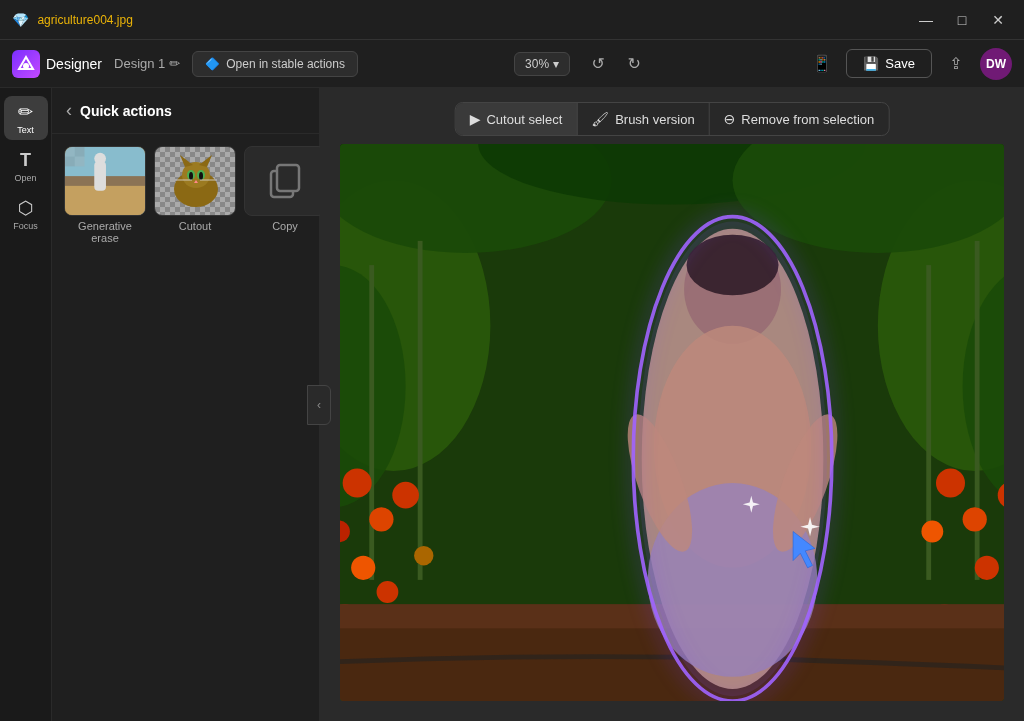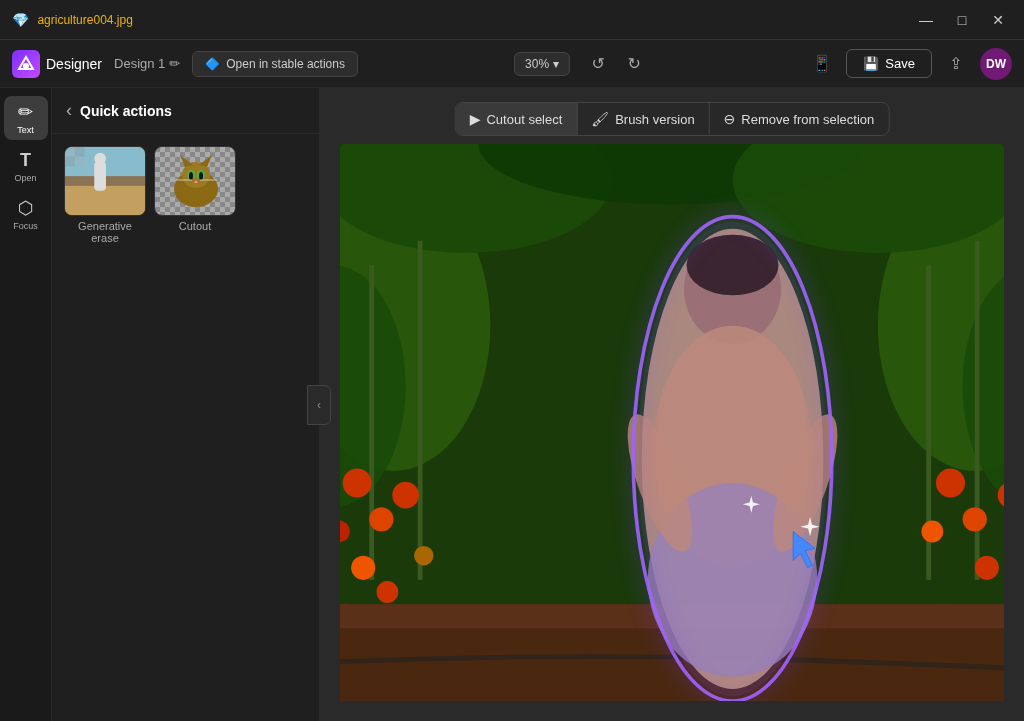--- a/index.html
+++ b/index.html
@@ -524,20 +524,29 @@
               <polygon points="41,33 39,36 43,36" fill="#ff8888"></polygon>
 
               <line x1="20" y1="33" x2="37" y2="33" stroke="#ddd" stroke-width="0.8"></line>
               <line x1="45" y1="33" x2="62" y2="33" stroke="#ddd" stroke-width="0.8"></line>
             </svg>
           </div>
         </div>
         <span class="grid-item-label">Cutout</span>
       </div>
 
+      <div class="grid-item">
+        <div class="grid-thumbnail" style="background:#2a2a2a;border-radius:8px;display:flex;align-items:center;justify-content:center;">
+          <svg width="36" height="36" viewBox="0 0 36 36">
+            <rect x="4" y="8" width="22" height="26" rx="3" fill="none" stroke="#777" stroke-width="2.5"></rect>
+            <rect x="10" y="2" width="22" height="26" rx="3" fill="#2a2a2a" stroke="#777" stroke-width="2.5"></rect>
+          </svg>
+        </div>
+        <span class="grid-item-label">Copy</span>
+      </div>
     </div>
 
     <div class="collapse-handle">
       <span>‹</span>
     </div>
   </div>
 
   <div class="canvas-area">
 
     <div class="selection-toolbar">

